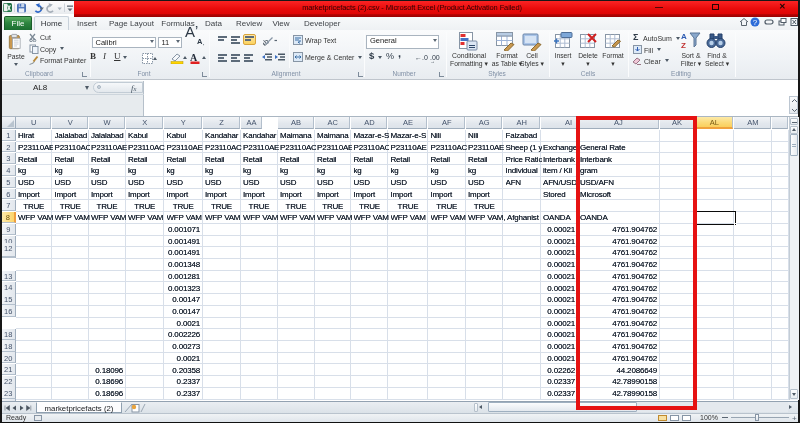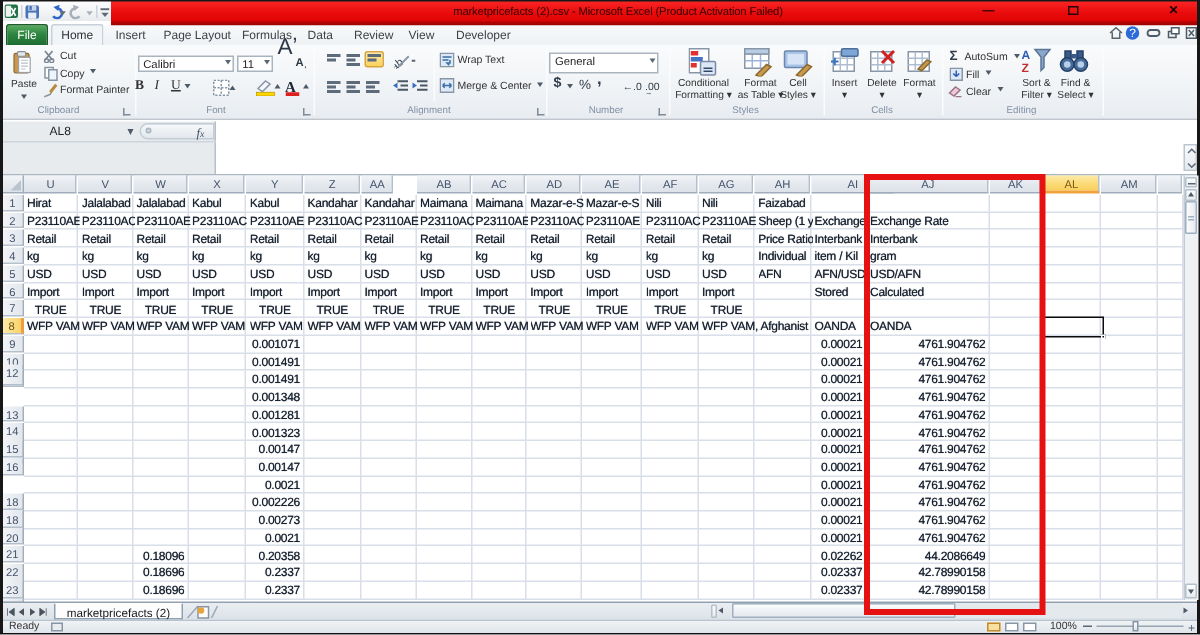--- a/index.html
+++ b/index.html
@@ -404,21 +404,21 @@
 <div class="ct" style="left:205.0px;top:142.9px;width:36.5px">P23110AC</div>
 <div class="ct" style="left:243.0px;top:142.9px;width:35.5px">P23110AE</div>
 <div class="ct" style="left:280.0px;top:142.9px;width:35.5px">P23110AC</div>
 <div class="ct" style="left:317.0px;top:142.9px;width:35.0px">P23110AE</div>
 <div class="ct" style="left:353.5px;top:142.9px;width:35.5px">P23110AC</div>
 <div class="ct" style="left:390.5px;top:142.9px;width:38.5px">P23110AE</div>
 <div class="ct" style="left:430.5px;top:142.9px;width:36.0px">P23110AC</div>
 <div class="ct" style="left:468.0px;top:142.9px;width:36.0px">P23110AE</div>
 <div class="ct" style="left:505.5px;top:142.9px;width:36.0px">Sheep (1 ye</div>
 <div class="ct" style="left:543.0px;top:142.9px;width:35.5px">Exchange R</div>
-<div class="ct" style="left:580.0px;top:142.9px;width:80.5px">Exchange Rate</div>
+<div class="ct" style="left:580.0px;top:142.9px;width:80.5px">General Rate</div>
 <div class="ct" style="left:18.0px;top:154.6px;width:35.0px">Retail</div>
 <div class="ct" style="left:54.5px;top:154.6px;width:35.0px">Retail</div>
 <div class="ct" style="left:91.0px;top:154.6px;width:35.5px">Retail</div>
 <div class="ct" style="left:128.0px;top:154.6px;width:37.0px">Retail</div>
 <div class="ct" style="left:166.5px;top:154.6px;width:37.0px">Retail</div>
 <div class="ct" style="left:205.0px;top:154.6px;width:36.5px">Retail</div>
 <div class="ct" style="left:243.0px;top:154.6px;width:35.5px">Retail</div>
 <div class="ct" style="left:280.0px;top:154.6px;width:35.5px">Retail</div>
 <div class="ct" style="left:317.0px;top:154.6px;width:35.0px">Retail</div>
 <div class="ct" style="left:353.5px;top:154.6px;width:35.5px">Retail</div>
@@ -467,21 +467,21 @@
 <div class="ct" style="left:166.5px;top:189.8px;width:37.0px">Import</div>
 <div class="ct" style="left:205.0px;top:189.8px;width:36.5px">Import</div>
 <div class="ct" style="left:243.0px;top:189.8px;width:35.5px">Import</div>
 <div class="ct" style="left:280.0px;top:189.8px;width:35.5px">Import</div>
 <div class="ct" style="left:317.0px;top:189.8px;width:35.0px">Import</div>
 <div class="ct" style="left:353.5px;top:189.8px;width:35.5px">Import</div>
 <div class="ct" style="left:390.5px;top:189.8px;width:38.5px">Import</div>
 <div class="ct" style="left:430.5px;top:189.8px;width:36.0px">Import</div>
 <div class="ct" style="left:468.0px;top:189.8px;width:36.0px">Import</div>
 <div class="ct" style="left:543.0px;top:189.8px;width:35.5px">Stored</div>
-<div class="ct" style="left:580.0px;top:189.8px;width:80.5px">Calculated</div>
+<div class="ct" style="left:580.0px;top:189.8px;width:80.5px">Microsoft</div>
 <div class="ct" style="left:18.0px;top:213.2px;width:35.0px">WFP VAM</div>
 <div class="ct" style="left:54.5px;top:213.2px;width:35.0px">WFP VAM</div>
 <div class="ct" style="left:91.0px;top:213.2px;width:35.5px">WFP VAM</div>
 <div class="ct" style="left:128.0px;top:213.2px;width:37.0px">WFP VAM</div>
 <div class="ct" style="left:166.5px;top:213.2px;width:37.0px">WFP VAM</div>
 <div class="ct" style="left:205.0px;top:213.2px;width:36.5px">WFP VAM</div>
 <div class="ct" style="left:243.0px;top:213.2px;width:35.5px">WFP VAM</div>
 <div class="ct" style="left:280.0px;top:213.2px;width:35.5px">WFP VAM</div>
 <div class="ct" style="left:317.0px;top:213.2px;width:35.0px">WFP VAM</div>
 <div class="ct" style="left:353.5px;top:213.2px;width:35.5px">WFP VAM</div>

